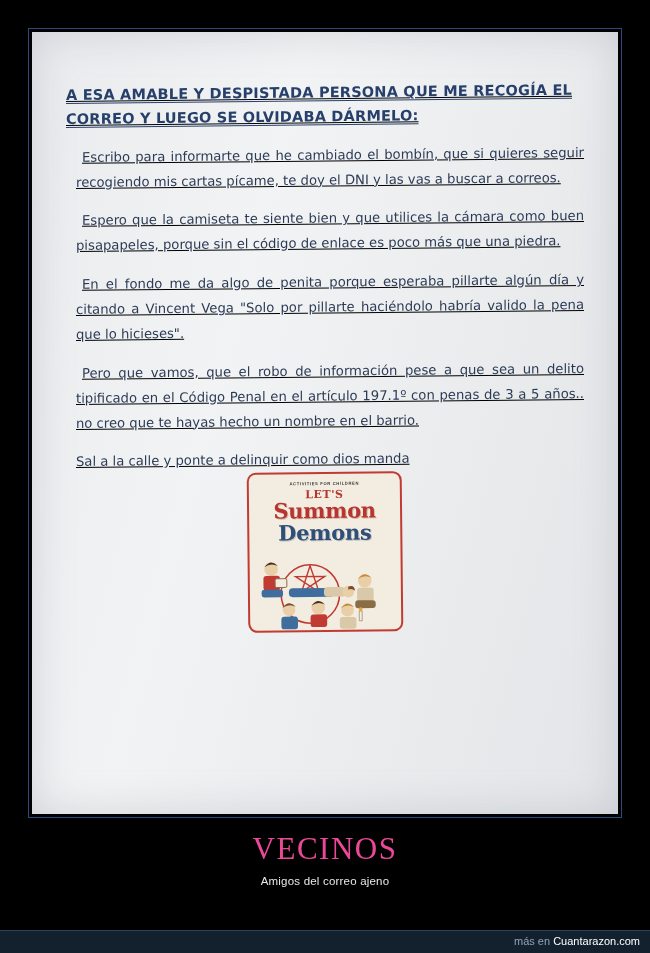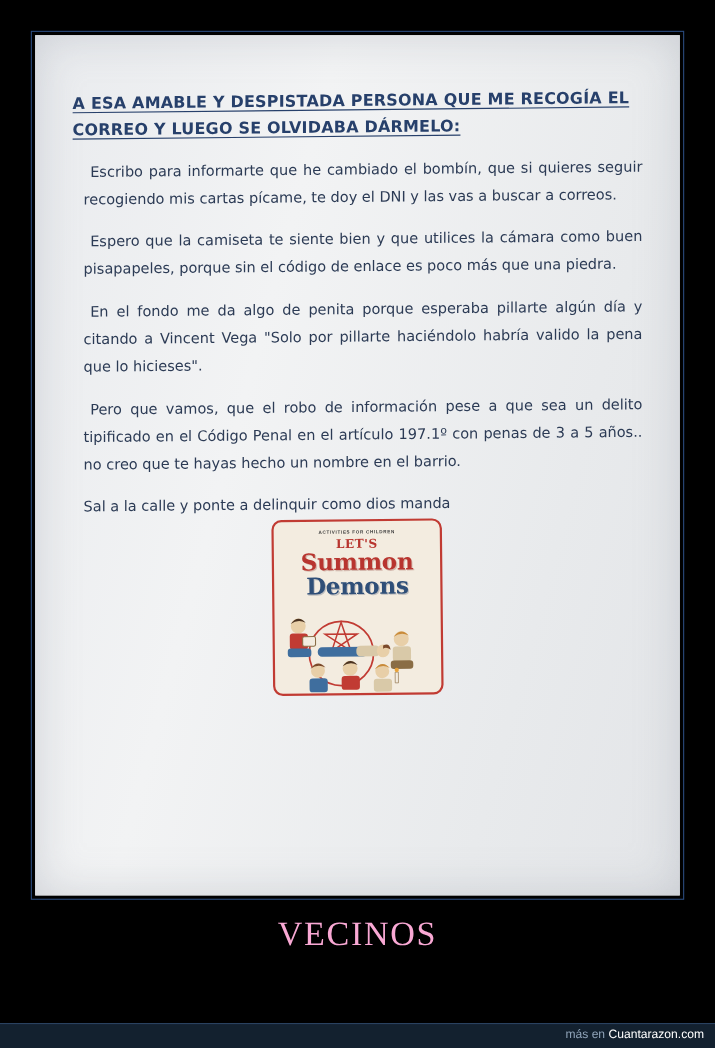--- a/index.html
+++ b/index.html
@@ -42,20 +42,21 @@
     overflow: hidden;
   }
   .sheet {
     position: absolute;
     left: 0;
     top: 0;
     right: 0;
     bottom: 0;
     padding: 52px 34px 0 34px;
     box-sizing: border-box;
+    text-decoration: underline;
   }
   .handwriting {
     font-family: "DejaVu Sans", sans-serif;
     color: #2d3a52;
   }
   .title {
     font-family: "DejaVu Sans", sans-serif;
     color: #27406b;
     font-weight: bold;
     font-size: 14.5px;
@@ -149,21 +150,21 @@
   
   .caption {
     position: absolute;
     left: 0;
     top: 832px;
     width: 650px;
     text-align: center;
   }
   .caption-title {
     font-family: "Liberation Serif", serif;
-    color: #f9a8d4;
+    color: #ec4899;
     font-size: 31px;
     letter-spacing: 1.5px;
     line-height: 1.1;
   }
   .caption-sub {
     font-family: "Liberation Sans", sans-serif;
     color: #e8e8e8;
     font-size: 11.5px;
     margin-top: 9px;
     letter-spacing: 0.2px;
@@ -249,20 +250,21 @@
             <rect x="32" y="69" width="17" height="13" rx="3" fill="#3f6e9e"></rect>
           </svg>
         </div>
       </div>
 
     </div>
   </div>
 
   <div class="caption">
     <div class="caption-title">VECINOS</div>
+    <div class="caption-sub">Amigos del correo ajeno</div>
   </div>
 
   <div class="footer">
     <div class="footer-inner">
       <span>más en </span><span class="footer-brand">Cuantarazon</span><span class="footer-brand dotcom">.com</span>
     </div>
   </div>
 
 </div>
 

